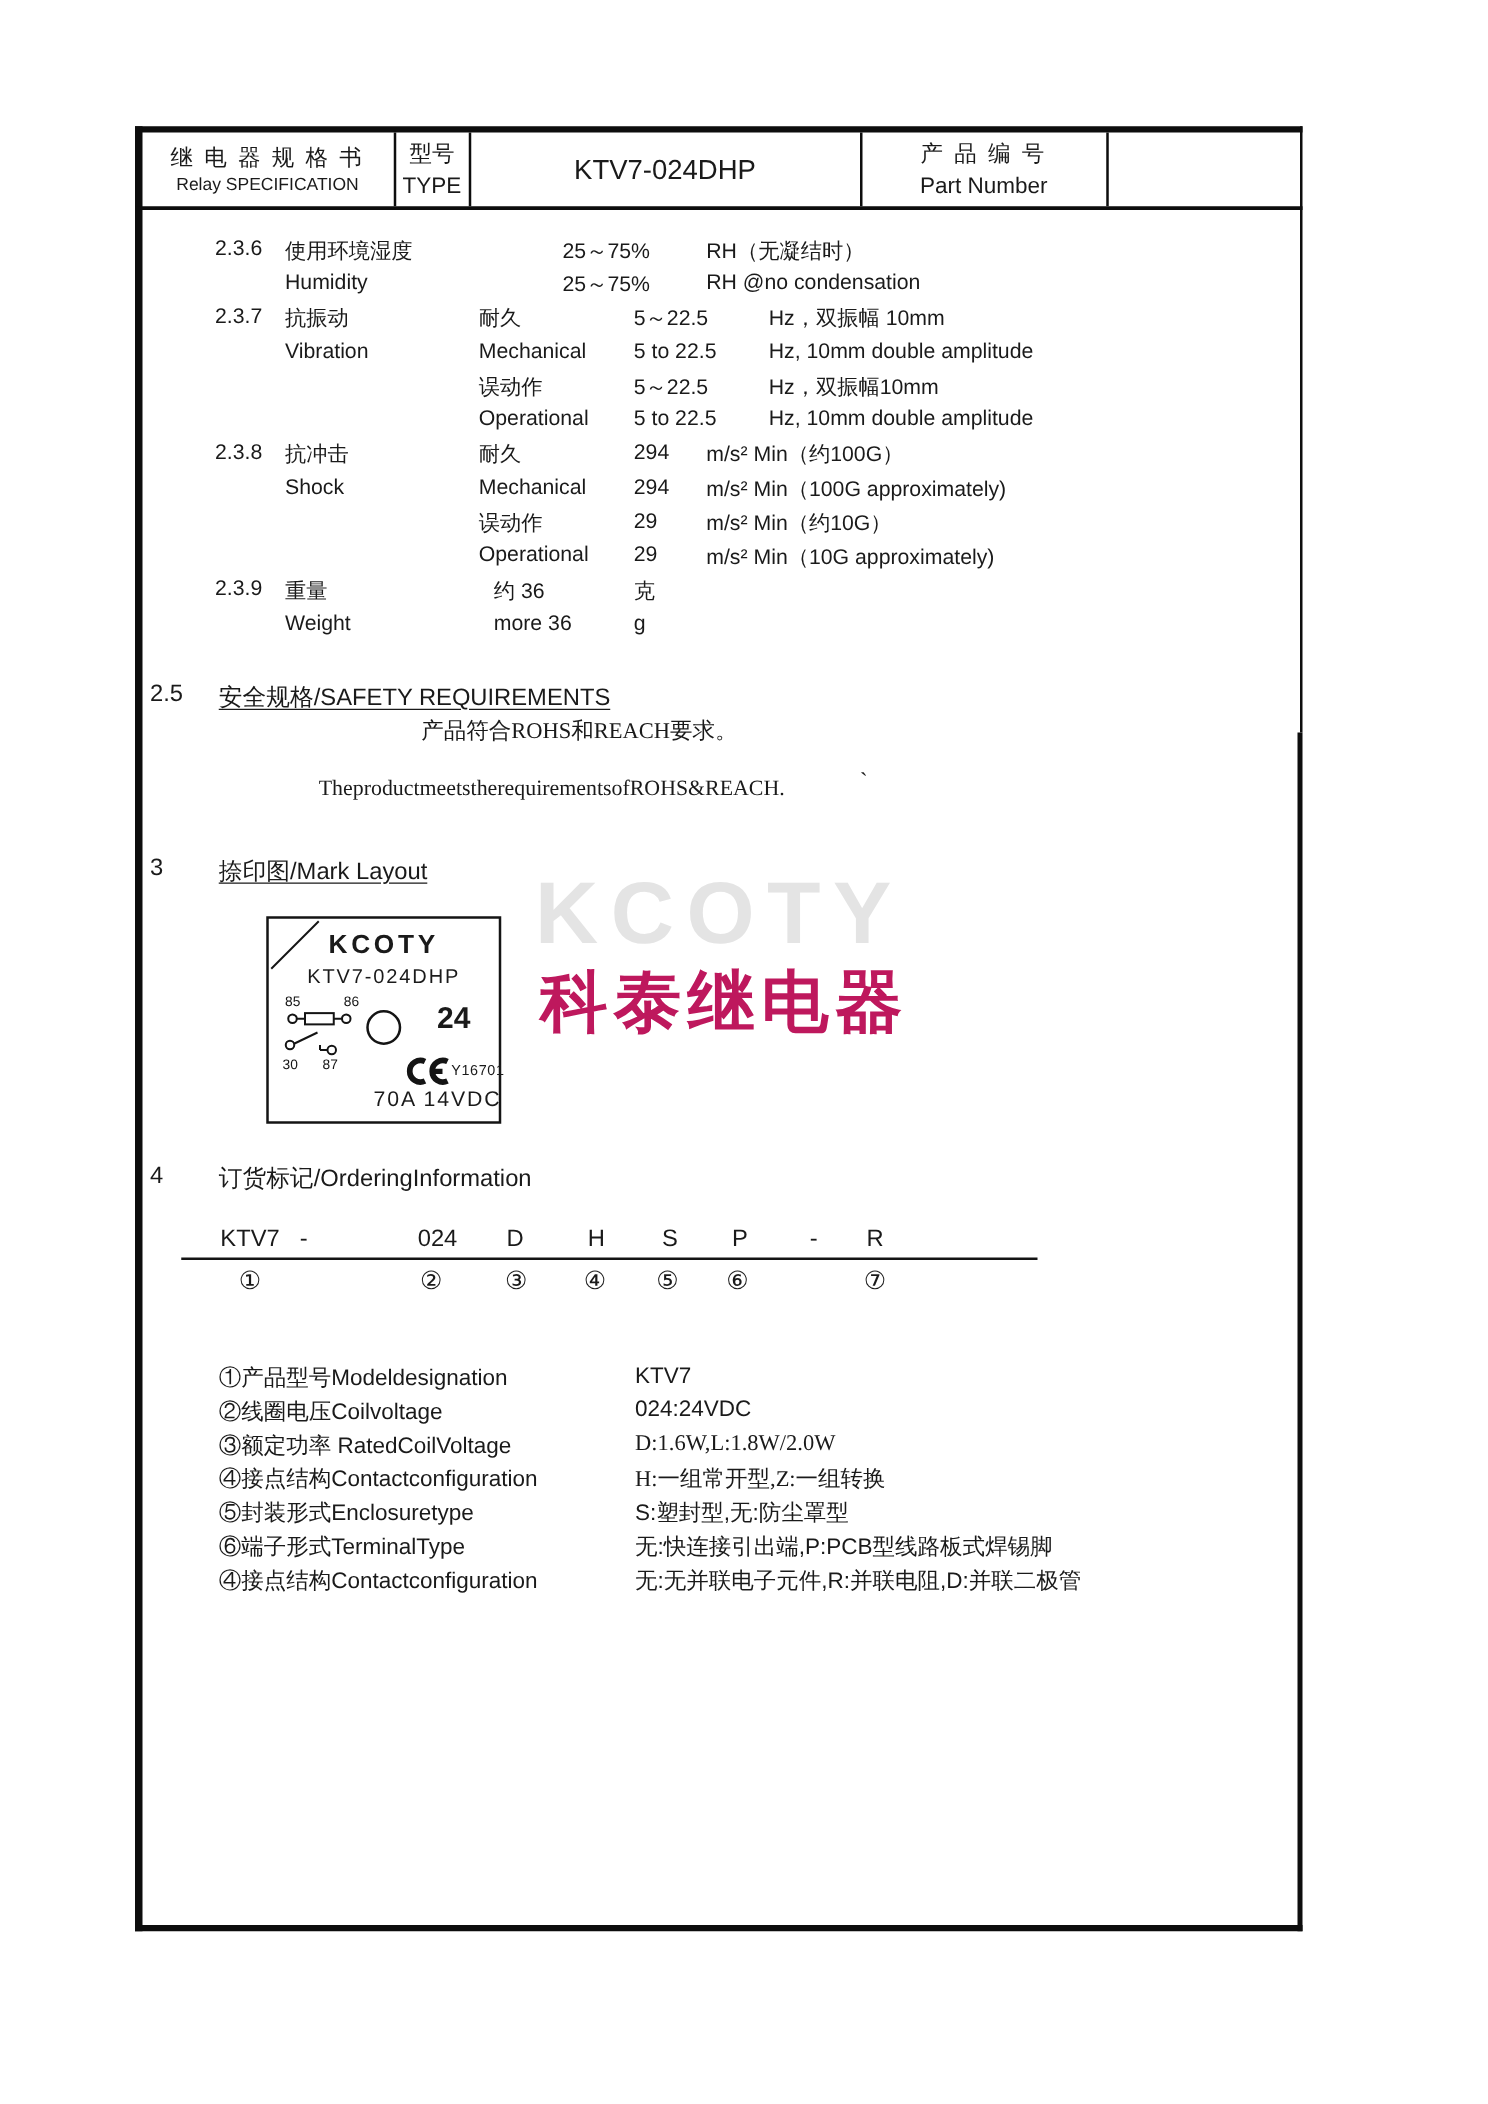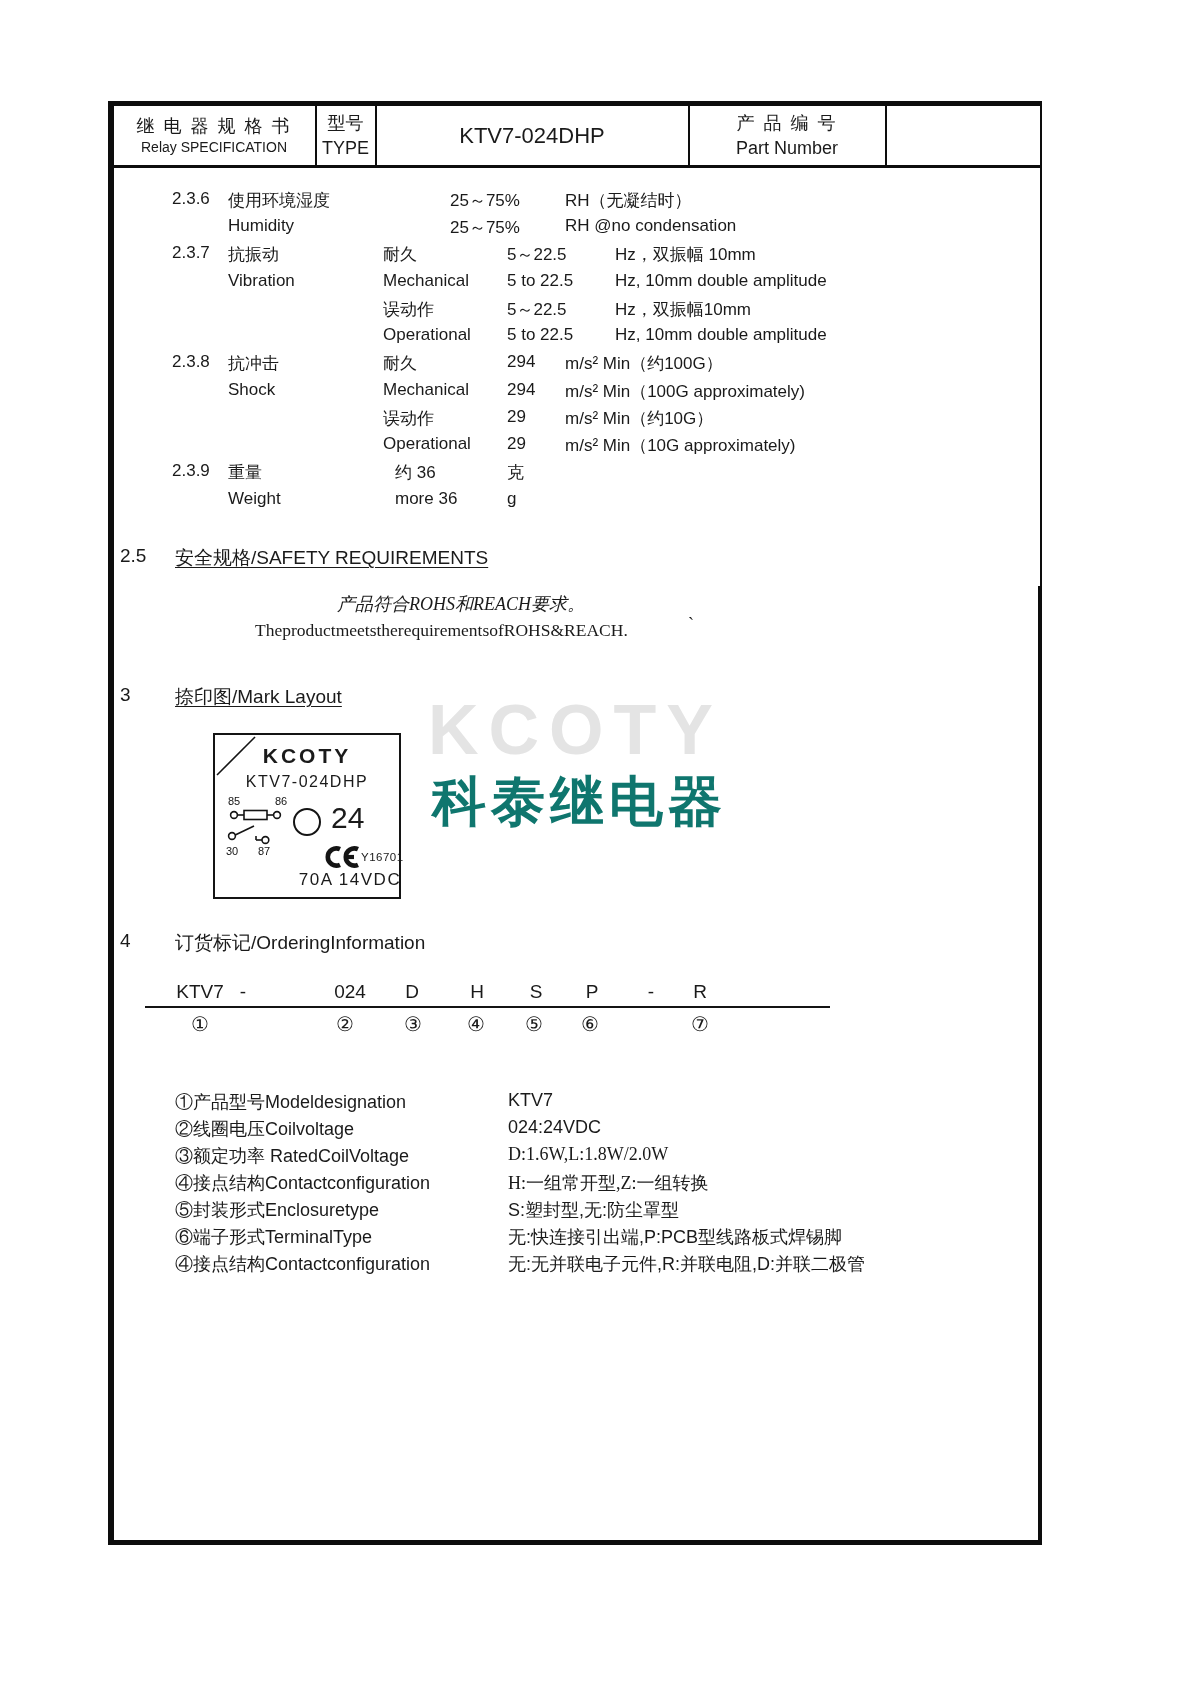--- a/index.html
+++ b/index.html
@@ -30,27 +30,27 @@
   .cnm{left:172px;} .clb{left:228px;} .csb{left:383px;}
   .v-a{left:450px;} .v-b{left:507px;} .v-c{left:395px;}
   .d-a{left:565px;} .d-b{left:615px;} .d-c{left:507px;}
   
   .secnum{font-size:19px;}
   .sectitle{font-size:19px;text-decoration:underline;text-underline-offset:3px;}
   .sectitle.nound{text-decoration:none;}
   .serif{font-family:"Liberation Serif", serif;}
   
   .wm1{left:428px;top:690px;font-size:70px;font-weight:bold;letter-spacing:10px;color:#e4e4e4;z-index:0;}
-  .wm2{left:432px;top:766px;font-size:54px;font-weight:bold;letter-spacing:5px;color:#0f766e;z-index:0;}
+  .wm2{left:432px;top:766px;font-size:54px;font-weight:bold;letter-spacing:5px;color:#be185d;z-index:0;}
   
   .markbox{left:213px;top:733px;width:184px;height:162px;border:2px solid #141414;background:#ffffff;z-index:2;}
   .mb-brand{left:0;top:9px;width:100%;text-align:center;font-size:21px;font-weight:bold;letter-spacing:3px;}
   .mb-model{left:0;top:38px;width:100%;text-align:center;font-size:16px;letter-spacing:1.5px;}
   .mb-ring{left:78px;top:73px;width:24px;height:24px;border:2px solid #141414;border-radius:50%;}
-  .mb-code{left:116px;top:66px;width:64px;text-align:left;font-size:30px;font-weight:normal;}
+  .mb-code{left:116px;top:66px;width:64px;text-align:center;font-size:24px;font-weight:bold;}
   .mb-cert{left:146px;top:116px;font-size:11.5px;letter-spacing:0.5px;}
   .mb-rating{left:0;top:135px;width:100%;text-align:center;font-size:17px;letter-spacing:1.5px;padding-left:43px;}
   
   .otok{top:981px;font-size:19px;transform:translateX(-50%);white-space:nowrap;}
   .ocirc{top:1012px;font-size:20px;transform:translateX(-50%);}
   .orule{left:145px;top:1006px;width:685px;height:2px;background:#141414;}
   .olrow{height:26px;font-size:18px;white-space:nowrap;}
   .ollabel{left:175px;} .olvalue{left:508px;}
   .olrow span{position:absolute;top:0;}
   .footer{left:108px;top:1560px;width:934px;text-align:center;font-size:21px;letter-spacing:2px;}
@@ -156,21 +156,21 @@
     <span class="d-c">克</span>
   </div>
   <div class="abs srow" style="top:489px;">
     <span class="clb">Weight</span>
     <span class="v-c">more 36</span>
     <span class="d-c">g</span>
   </div>
 
   <div class="abs secnum" style="left:120px;top:545px;">2.5</div>
   <div class="abs sectitle" style="left:175px;top:545px;">安全规格/SAFETY REQUIREMENTS</div>
-  <div class="abs serif" style="left:337px;top:592px;font-size:18px;font-style:italic;">产品符合ROHS和REACH要求。</div>
+  <div class="abs serif" style="left:337px;top:572px;font-size:18px;">产品符合ROHS和REACH要求。</div>
   <div class="abs serif" style="left:255px;top:620px;font-size:17.5px;">TheproductmeetstherequirementsofROHS&amp;REACH.</div>
   <div class="abs serif" style="left:688px;top:614px;font-size:18px;">`</div>
 
   <div class="abs secnum" style="left:120px;top:684px;">3</div>
   <div class="abs sectitle" style="left:175px;top:684px;">捺印图/Mark Layout</div>
 
   <div class="abs markbox">
     <svg class="abs" style="left:0;top:0;" width="42" height="42" viewBox="0 0 42 42">
       <line x1="2" y1="40" x2="40" y2="2" stroke="#141414" stroke-width="1.6"></line>
     </svg>

